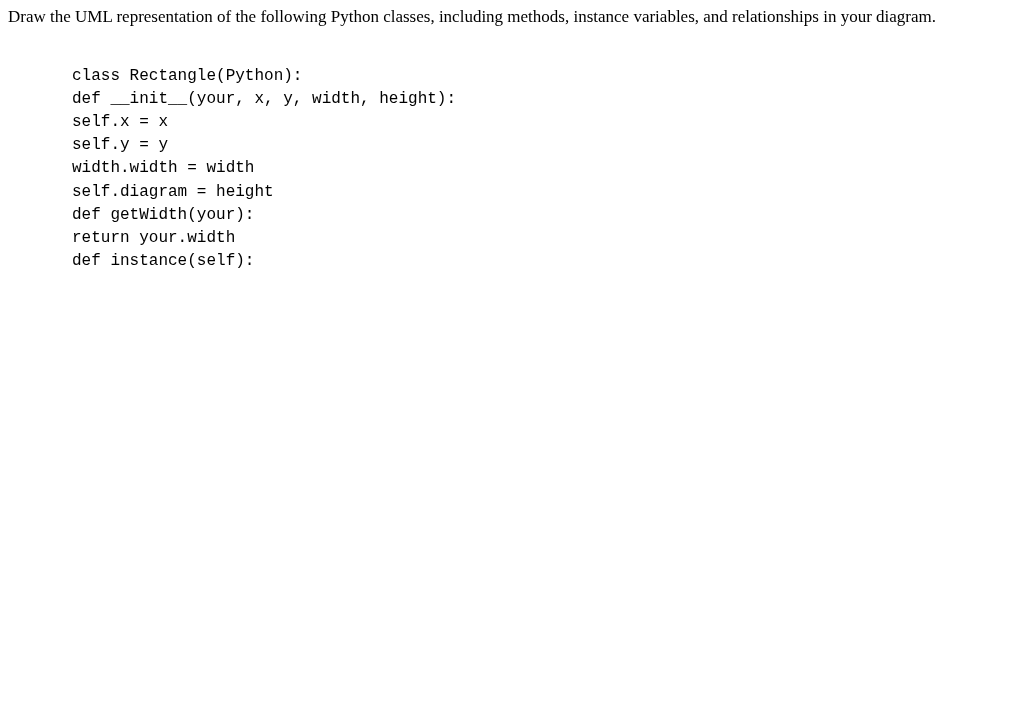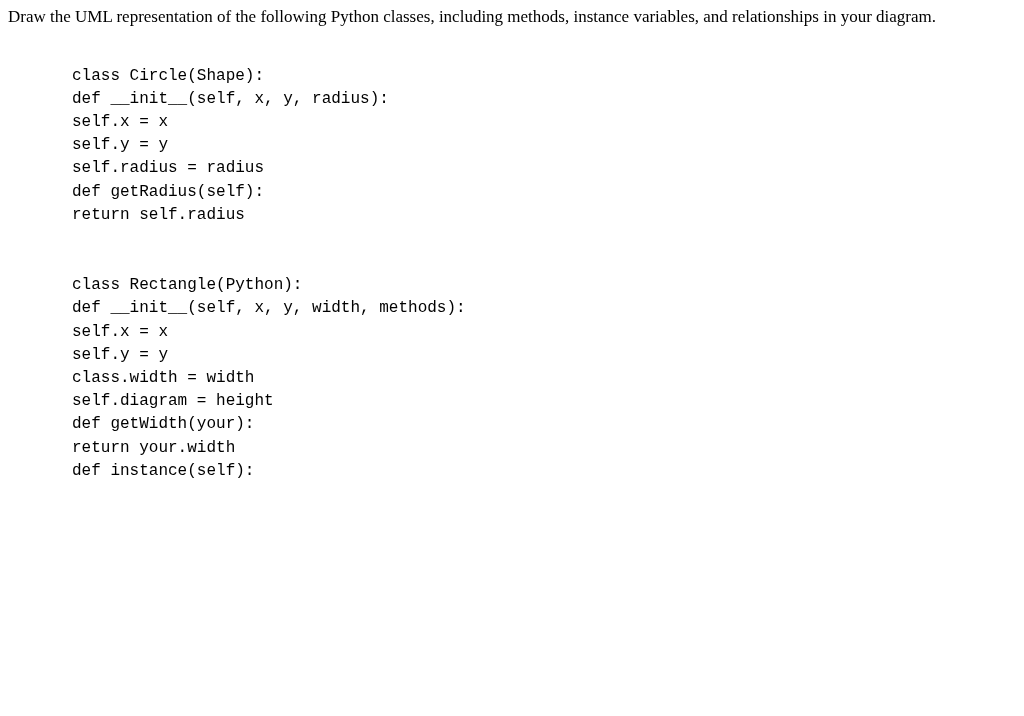--- a/index.html
+++ b/index.html
@@ -30,32 +30,24 @@
       margin-bottom: 24px;
     }
   </style>
 </head>
 <body>
 
 <div class="container">
   <div class="prompt-text">Draw the UML representation of the following Python classes, including methods, instance variables, and relationships in your diagram.</div>
 
   <div class="code-block">
-<div class="class-group"><span>class Circle(Shape):</span>
-<span>def __init__(self, x, y, radius):</span>
+<div class="class-group"><span>class Rectangle(Python):</span>
+<span>def __init__(your, x, y, width, height):</span>
 <span>self.x = x</span>
 <span>self.y = y</span>
-<span>self.radius = radius</span>
-<span>def getRadius(self):</span>
-<span>return self.radius</span>
-</div>
-<div class="class-group"><span>class Rectangle(Python):</span>
-<span>def __init__(self, x, y, width, methods):</span>
-<span>self.x = x</span>
-<span>self.y = y</span>
-<span>class.width = width</span>
+<span>width.width = width</span>
 <span>self.diagram = height</span>
 <span>def getWidth(your):</span>
 <span>return your.width</span>
 <span>def instance(self):</span>
 
 </div></div>
 </div>
 
 </body></html>

